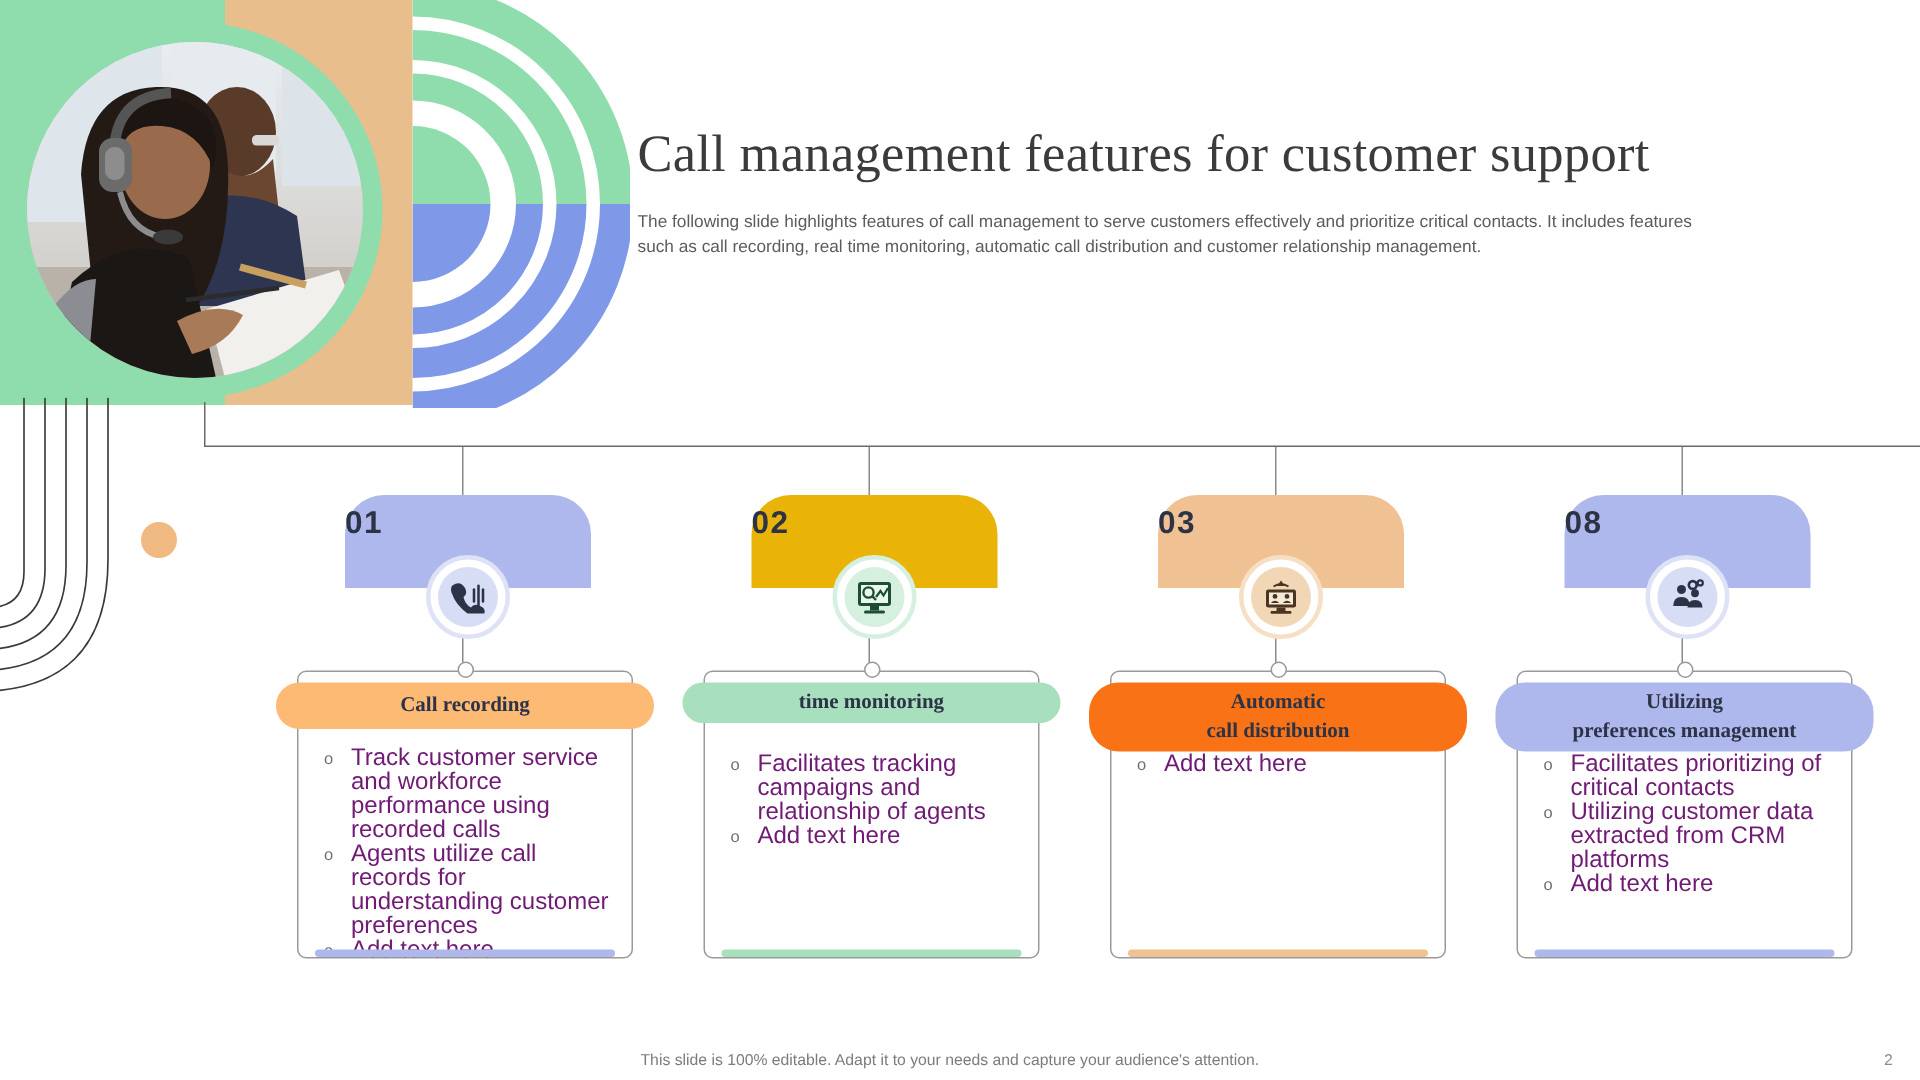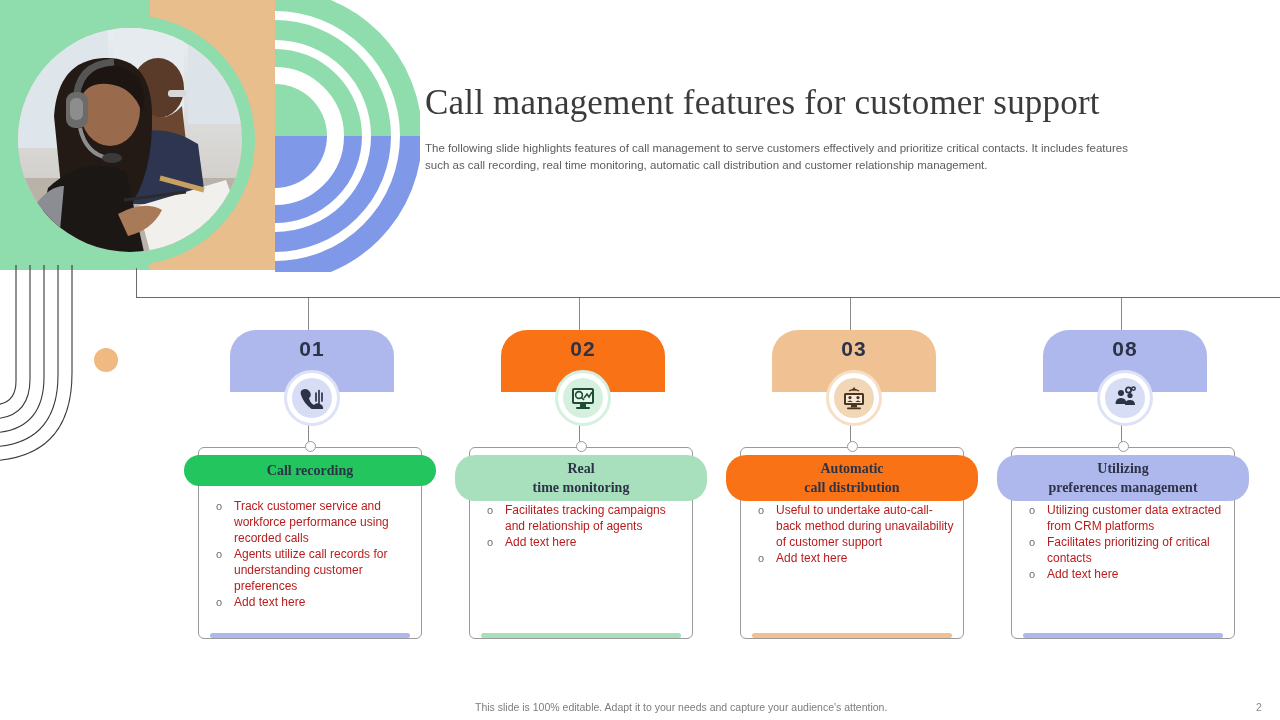--- a/index.html
+++ b/index.html
@@ -41,49 +41,49 @@
   
   .rail{position:absolute;left:136px;top:297px;width:1144px;height:1px;background:#6a6a6a;}
   .rail-stub{position:absolute;left:136px;top:268px;width:1px;height:30px;background:#6a6a6a;}
   .drop{position:absolute;top:298px;width:1px;height:34px;background:#8a8a8a;}
   .drop2{position:absolute;top:417px;width:1px;height:30px;background:#8a8a8a;}
 
   
   .col{position:absolute;top:330px;width:272px;}
 
   .numtab{position:absolute;top:0px;left:36px;width:164px;height:62px;
-     border-radius:26px 26px 0 0;display:flex;justify-content:center;}
+     border-radius:26px 26px 0 0;display:flex;}
   .numtab span{font-family:"Liberation Sans", sans-serif;font-weight:bold;font-size:21px;
      color:#2d3347;margin-top:7px;letter-spacing:1px;}
 
   .iconwrap{position:absolute;top:40px;left:90px;width:56px;height:56px;}
   .iconwrap .ring{position:absolute;inset:0;border-radius:50%;}
   .iconwrap .inner{position:absolute;left:8px;top:8px;width:40px;height:40px;border-radius:50%;
      display:flex;align-items:center;justify-content:center;}
   .iconwrap svg{display:block;}
 
   .cardbox{position:absolute;top:117px;left:4px;width:224px;height:192px;
      border:1px solid #9a9a9a;border-radius:6px;background:#fff;box-sizing:border-box;}
   .notch{position:absolute;top:111px;left:111px;width:11px;height:11px;border-radius:50%;
      background:#fff;border:1px solid #9a9a9a;box-sizing:border-box;}
 
   .pill{position:absolute;top:125px;left:-10px;width:252px;border-radius:20px;
      text-align:center;font-family:"Liberation Serif", serif;font-weight:bold;
      font-size:14px;color:#2d3347;line-height:19px;padding:6px 0;box-sizing:border-box;}
   .pill.two{padding:4px 0;}
 
   .bullets{position:absolute;left:18px;width:200px;margin:0;padding:0;list-style:none;}
-  .bullets li{position:relative;padding-left:22px;font-size:12px;color:#b91c1c;
+  .bullets li{position:relative;padding-left:22px;font-size:16px;color:#701a75;
      line-height:16px;margin-bottom:0px;}
   .bullets li::before{content:"o";position:absolute;left:4px;top:0;font-size:11px;color:#6f6f6f;}
 
   .accent{position:absolute;left:16px;width:200px;height:5px;border-radius:3px;}
 
   
-  .footer{position:absolute;left:427px;top:701px;font-size:10.5px;color:#7c7c7c;margin-left:48px;}
+  .footer{position:absolute;left:427px;top:701px;font-size:10.5px;color:#7c7c7c;}
   .pagenum{position:absolute;left:1256px;top:701px;font-size:10.5px;color:#8a8a8a;}
 </style>
 </head>
 <body>
 
 <div class="slide">
 
   <div class="deco-tan"></div>
   <div class="deco-green-block"></div>
 
@@ -191,53 +191,52 @@
           <g stroke="#2d3347" stroke-width="1.7" stroke-linecap="round">
             <path d="M17 6 V14"></path>
               <path d="M20 3.5 V16.5"></path>
               <path d="M23 6 V14"></path>
           </g>
         </svg>
       </div>
     </div>
     <div class="cardbox"></div>
     <div class="notch"></div>
-    <div class="pill" style="background:#22c55e">
+    <div class="pill" style="background:#fdba74">
       <div>Call recording</div>
     </div>
     <ul class="bullets" style="top:168px">
       <li>Track customer service and workforce performance  using recorded  calls</li>
       <li>Agents utilize call records for understanding customer preferences</li>
       <li>Add text here</li>
     </ul>
     <div class="accent" style="top:303px;background:#AEB8EC"></div>
   </div>
 
   <div class="col" style="left:465px">
-    <div class="numtab" style="background:#f97316">
+    <div class="numtab" style="background:#eab308">
       <span>02</span>
     </div>
     <div class="iconwrap">
       <div class="ring" style="background:#fff;border:3px solid #D6F0E0"></div>
       <div class="inner" style="background:#D6F0E0">
         <svg width="26" height="24" viewBox="0 0 26 24">
           <rect x="2" y="2" width="22" height="16" rx="2" fill="#1d4d32"></rect>
           <rect x="4" y="4" width="18" height="12" fill="#eaf7ef"></rect>
           <circle cx="9" cy="9" r="3.4" fill="none" stroke="#1d4d32" stroke-width="1.6"></circle>
           <path d="M11.6 11.6 L14 14" stroke="#1d4d32" stroke-width="1.6"></path>
           <path d="M14 12 l3 -4 l2 3 l3 -5" stroke="#1d4d32" stroke-width="1.5" fill="none"></path>
           <rect x="10" y="18" width="6" height="3" fill="#1d4d32"></rect>
           <rect x="6" y="21" width="14" height="2" rx="1" fill="#1d4d32"></rect>
         </svg>
       </div>
     </div>
     <div class="cardbox"></div>
     <div class="notch"></div>
     <div class="pill two" style="background:#A8DFBC">
-      <div>Real</div>
       <div>time monitoring</div>
     </div>
     <ul class="bullets" style="top:172px">
       <li>Facilitates tracking campaigns and relationship  of agents</li>
       <li>Add text here</li>
     </ul>
     <div class="accent" style="top:303px;background:#A8DFBC"></div>
   </div>
 
   <div class="col" style="left:736px">
@@ -261,21 +260,20 @@
         </svg>
       </div>
     </div>
     <div class="cardbox"></div>
     <div class="notch"></div>
     <div class="pill two" style="background:#f97316">
       <div>Automatic</div>
       <div>call distribution</div>
     </div>
     <ul class="bullets" style="top:172px">
-      <li>Useful to undertake auto-call-back method during unavailability  of customer support</li>
       <li>Add text here</li>
     </ul>
     <div class="accent" style="top:303px;background:#EFC193"></div>
   </div>
 
   <div class="col" style="left:1007px">
     <div class="numtab" style="background:#AEB8EC">
       <span>08</span>
     </div>
     <div class="iconwrap">
@@ -291,22 +289,22 @@
         </svg>
       </div>
     </div>
     <div class="cardbox"></div>
     <div class="notch"></div>
     <div class="pill two" style="background:#AEB8EC">
       <div>Utilizing</div>
       <div>preferences management</div>
     </div>
     <ul class="bullets" style="top:172px">
+      <li>Facilitates prioritizing of critical contacts</li>
       <li>Utilizing customer data extracted from CRM platforms</li>
-      <li>Facilitates prioritizing of critical contacts</li>
       <li>Add text here</li>
     </ul>
     <div class="accent" style="top:303px;background:#AEB8EC"></div>
   </div>
 
   <div class="footer">This slide is 100% editable. Adapt it to your needs and capture your audience's attention.</div>
   <div class="pagenum">2</div>
 
 </div>
 

